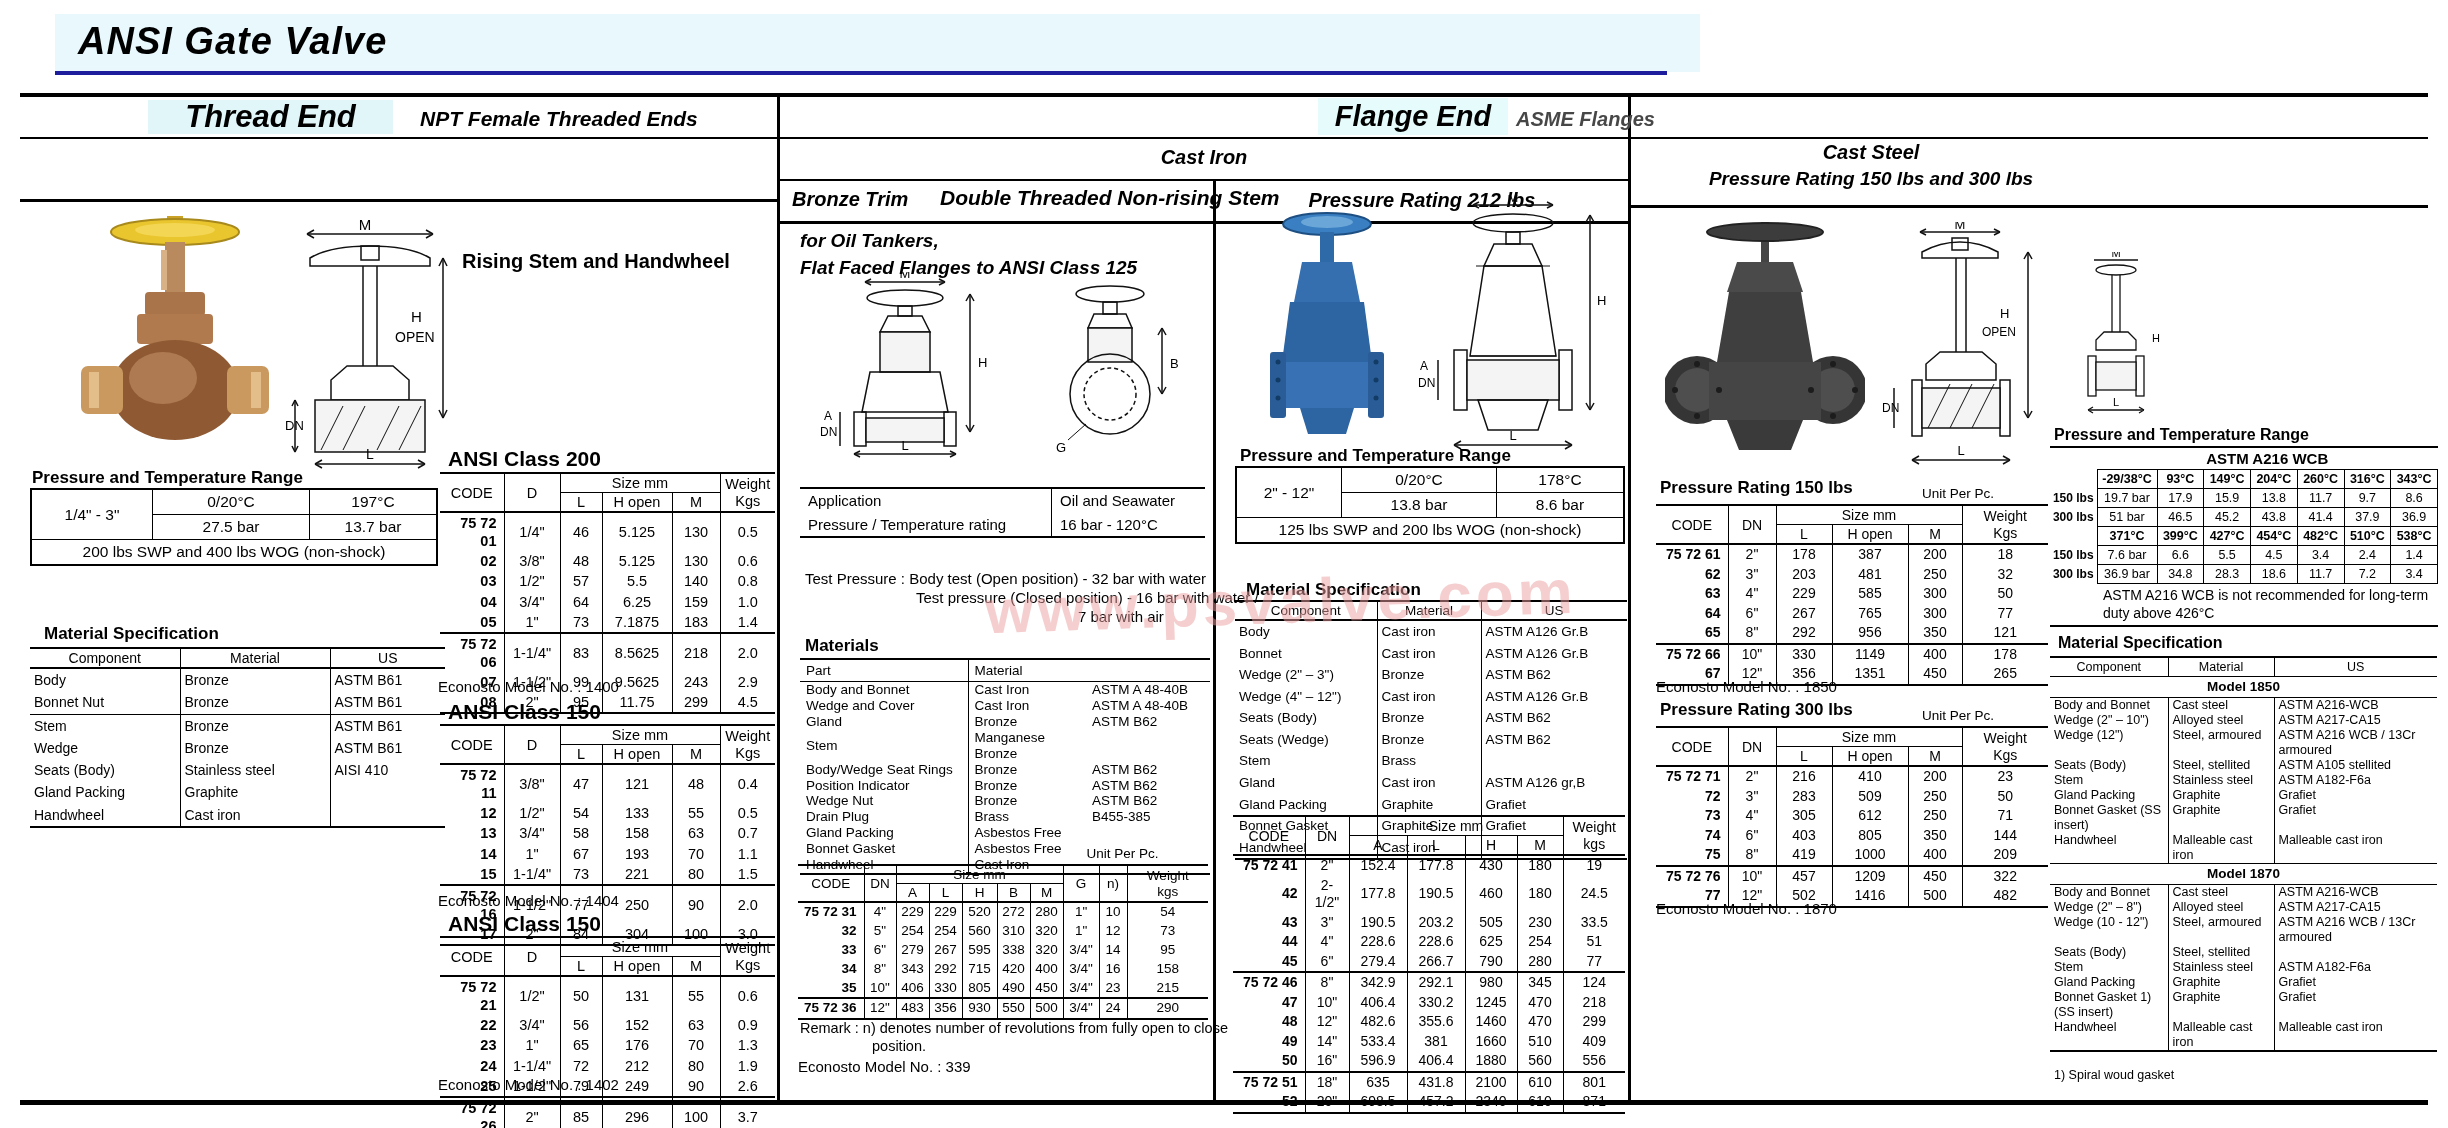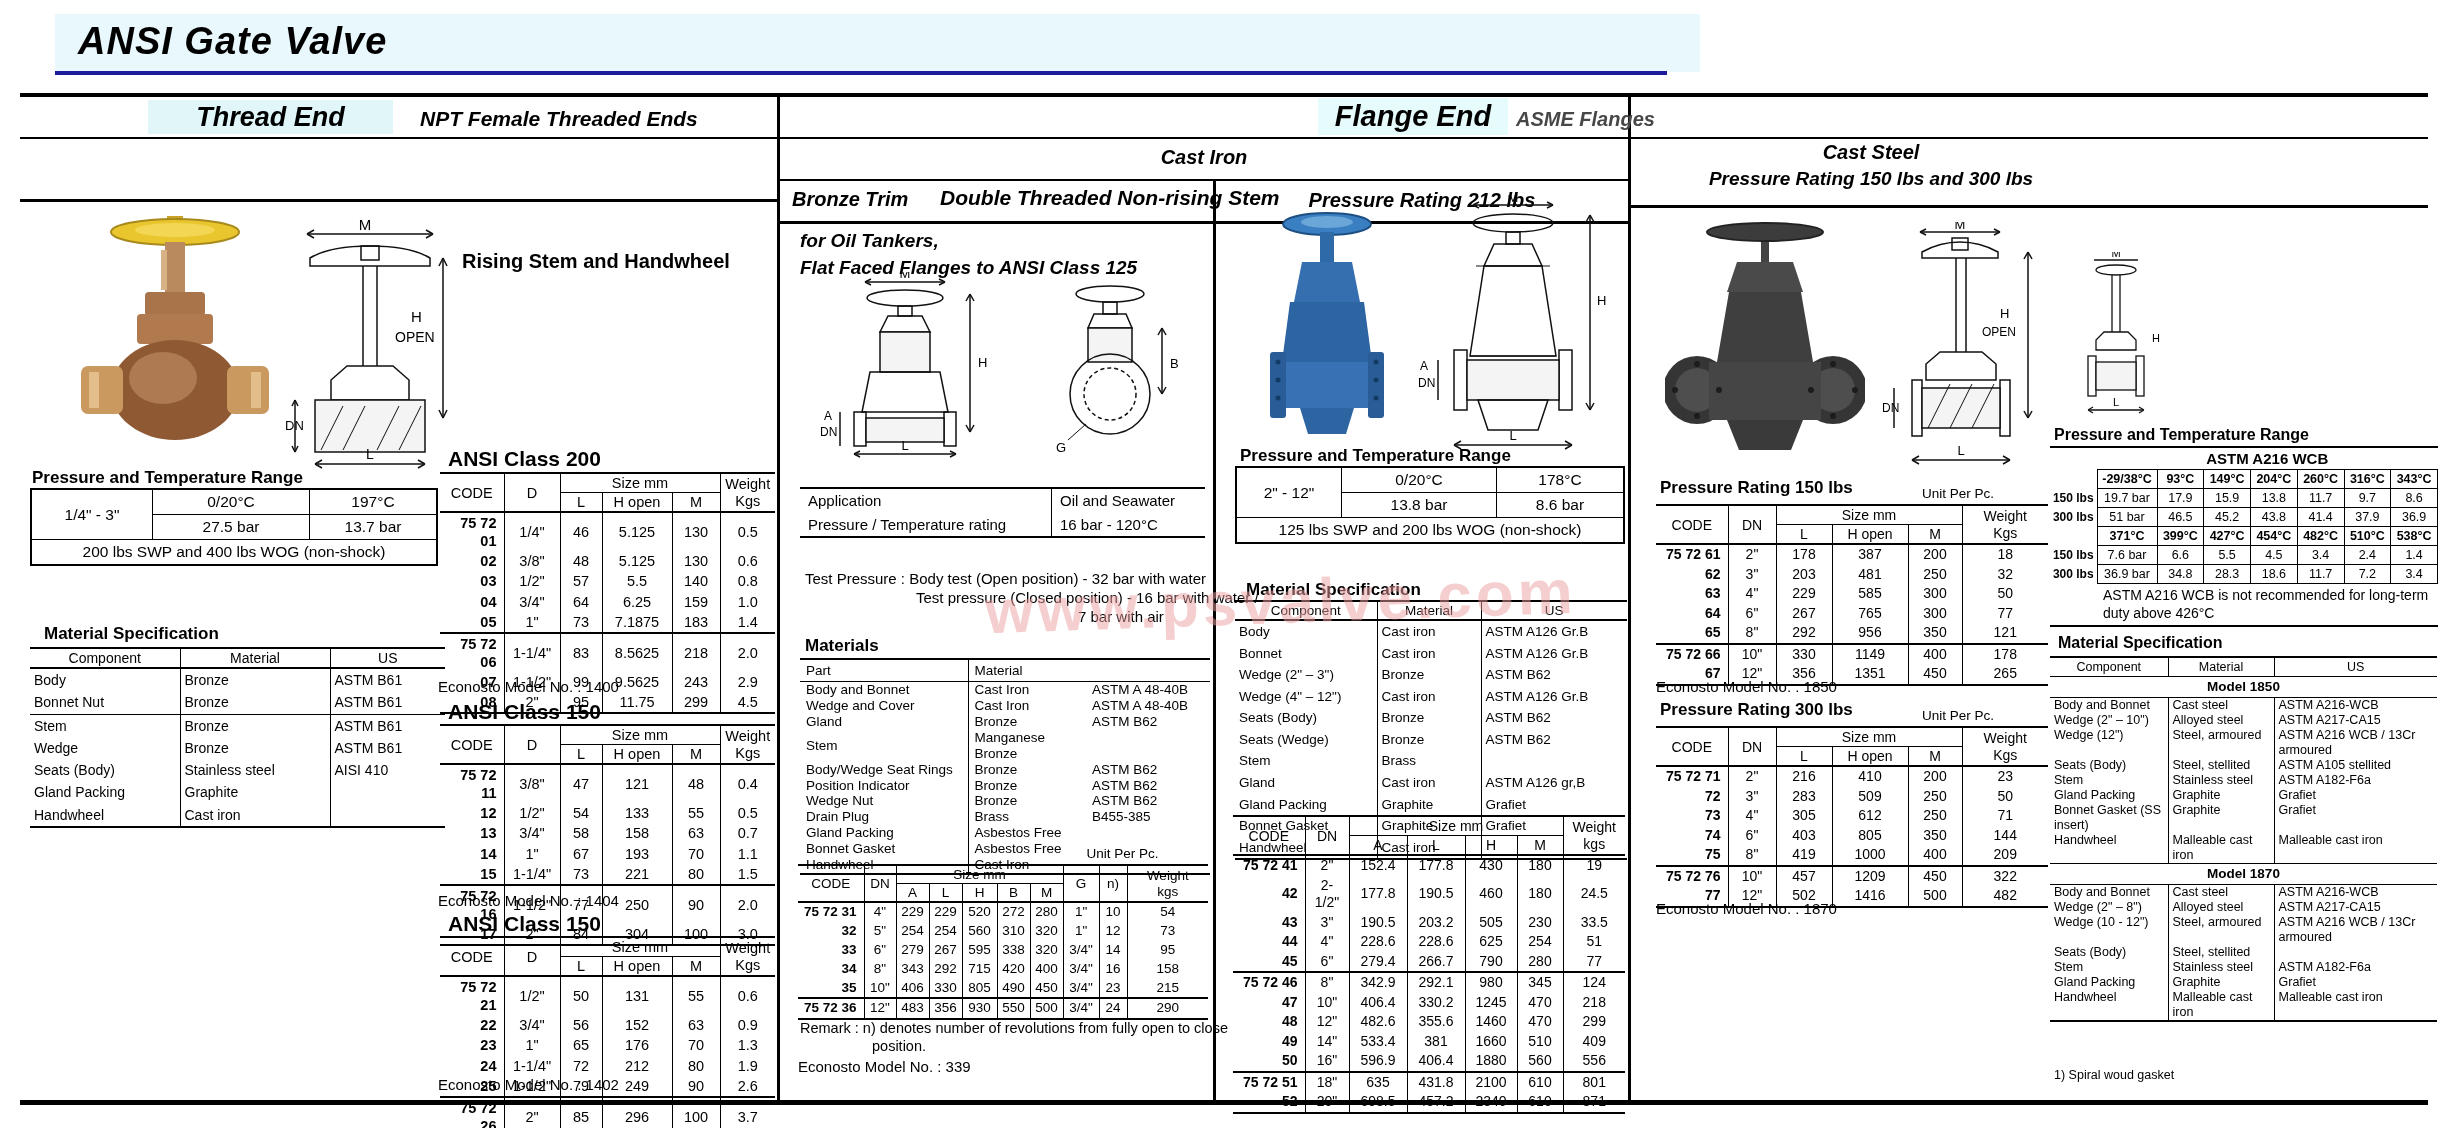--- a/index.html
+++ b/index.html
@@ -8,21 +8,21 @@
   .abs{position:absolute;}
   .line{position:absolute;background:#000;}
   .bi{font-style:italic;font-weight:bold;}
   .b{font-weight:bold;}
   .ctr{text-align:center;}
   
   .title-band{left:55px;top:14px;width:1645px;height:58px;background:#e9f8fd;}
   .title-text{left:78px;top:20px;font-size:38px;letter-spacing:1px;}
   .title-underline{left:55px;top:71px;width:1612px;height:4px;background:#1c1c9c;}
   
-  .tab-thread{left:148px;top:100px;width:245px;height:34px;background:#e0f6f8;font-size:27px;line-height:34px;}
+  .tab-thread{left:148px;top:100px;width:245px;height:34px;background:#e0f6f8;font-size:31px;line-height:34px;}
   .sub-thread{left:420px;top:107px;font-size:21px;}
   .tab-flange{left:1318px;top:98px;width:190px;height:37px;background:#e6fbfb;font-size:29px;line-height:37px;}
   .sub-flange{left:1516px;top:108px;font-size:20px;color:#474747;}
   
   .bu-title{left:250px;top:141px;width:360px;font-size:20px;line-height:1.35;word-spacing:8px;}
   .ci-title{left:780px;top:146px;width:848px;font-size:20px;}
   .bt-title{left:792px;top:188px;font-size:20px;}
   .bt-sub{left:940px;top:186px;font-size:21px;}
   .pr125-title{left:1216px;top:189px;width:412px;font-size:20px;}
   .cs-title{left:1631px;top:141px;width:480px;font-size:20px;}
@@ -1420,20 +1420,25 @@
           <td>Stem</td>
           <td>Stainless steel</td>
           <td>ASTM A182-F6a</td>
         </tr>
         <tr>
           <td>Gland Packing</td>
           <td>Graphite</td>
           <td>Grafiet</td>
         </tr>
         <tr>
+          <td>Bonnet Gasket 1) (SS insert)</td>
+          <td>Graphite</td>
+          <td>Grafiet</td>
+        </tr>
+        <tr>
           <td>Handwheel</td>
           <td>Malleable cast iron</td>
           <td>Malleable cast iron</td>
         </tr>
       </tbody>
   </table>
   <div class="abs" style="left:2054px;top:1068px;font-size:12.5px;">1) Spiral woud gasket</div>
 
   <div class="abs watermark">www.psvalve.com</div>
 </div>

